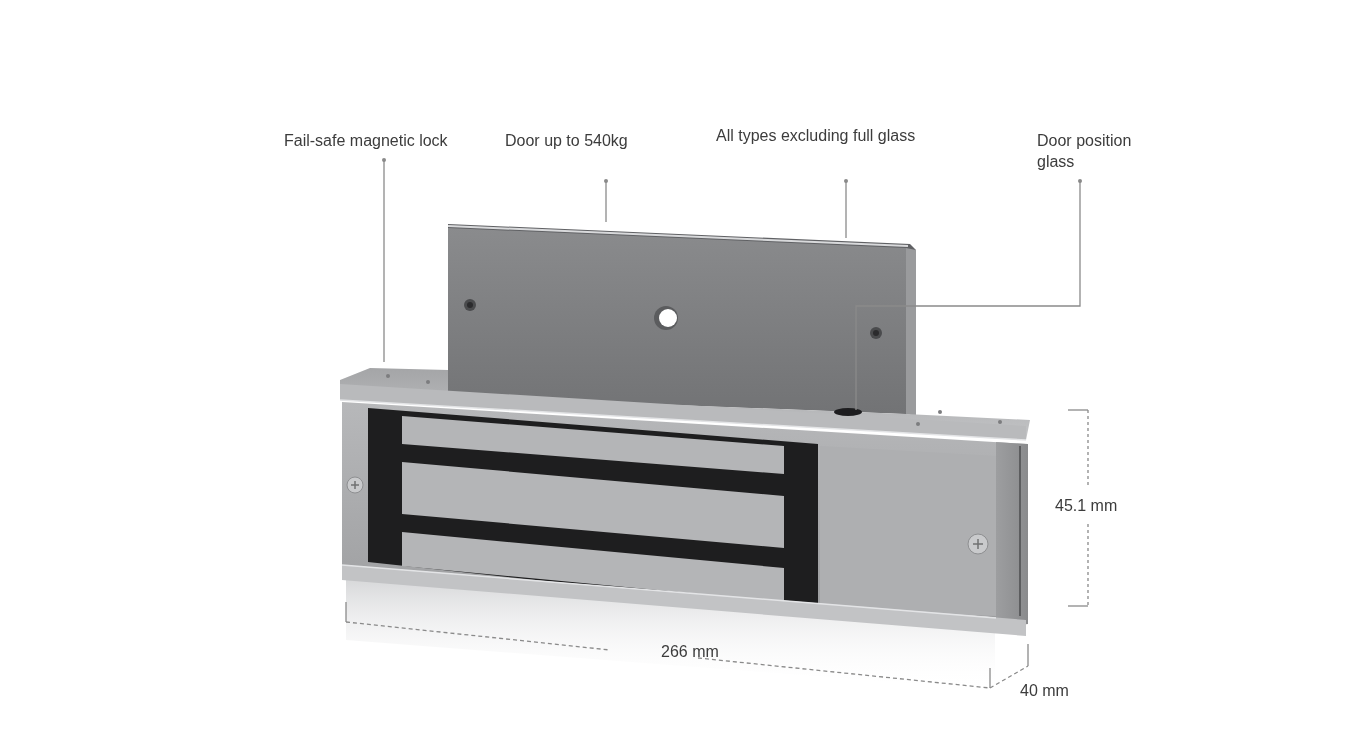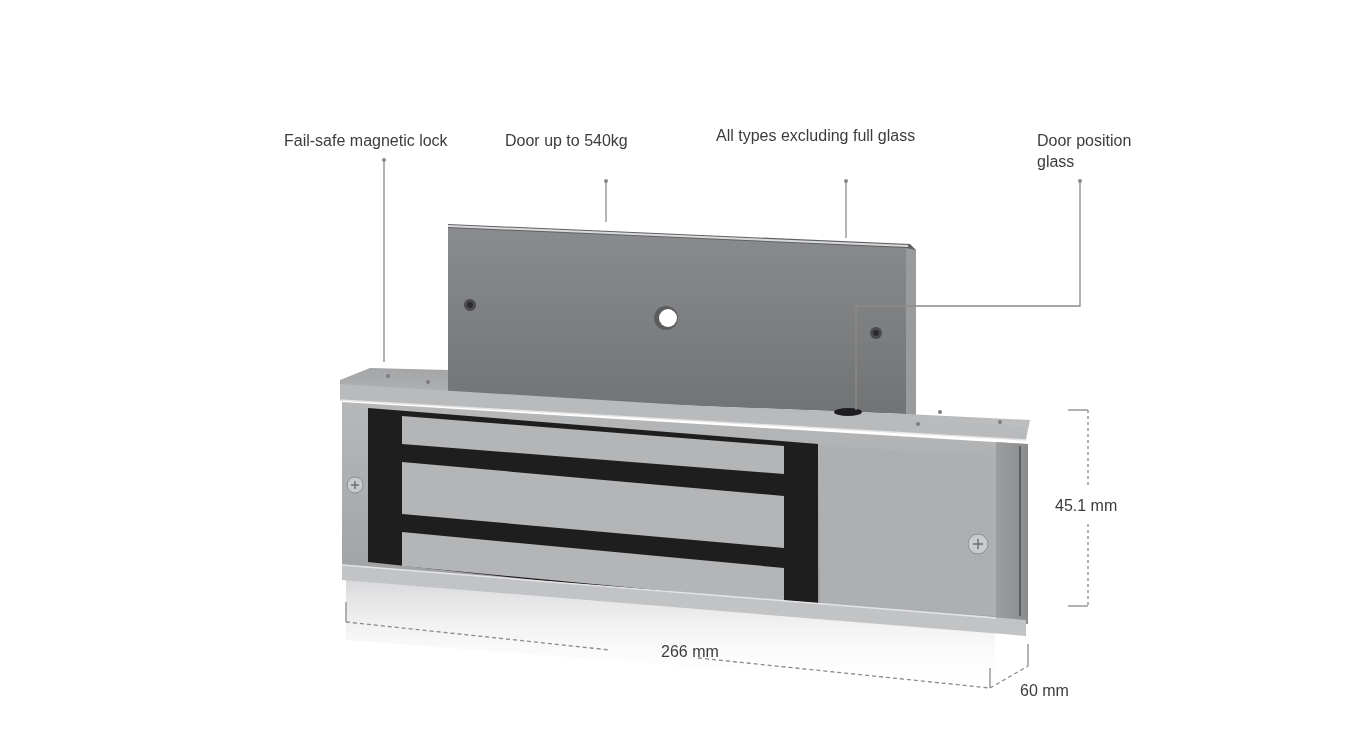--- a/index.html
+++ b/index.html
@@ -129,13 +129,13 @@
     <line x1="698" y1="658" x2="990" y2="688" stroke-dasharray="4,3"></line>
     <line x1="990" y1="668" x2="990" y2="688"></line>
 
     <line x1="990" y1="688" x2="1028" y2="666" stroke-dasharray="4,3"></line>
     <line x1="1028" y1="644" x2="1028" y2="666"></line>
   </g>
 </svg>
 
 <div class="dim" style="left:1055px; top:497px;">45.1 mm</div>
 <div class="dim" style="left:617px; top:643px;margin-left:44px;">266 mm</div>
-<div class="dim" style="left:1020px; top:682px;">60 mm</div>
+<div class="dim" style="left:1020px; top:682px;">40 mm</div>
 
 </body></html>

